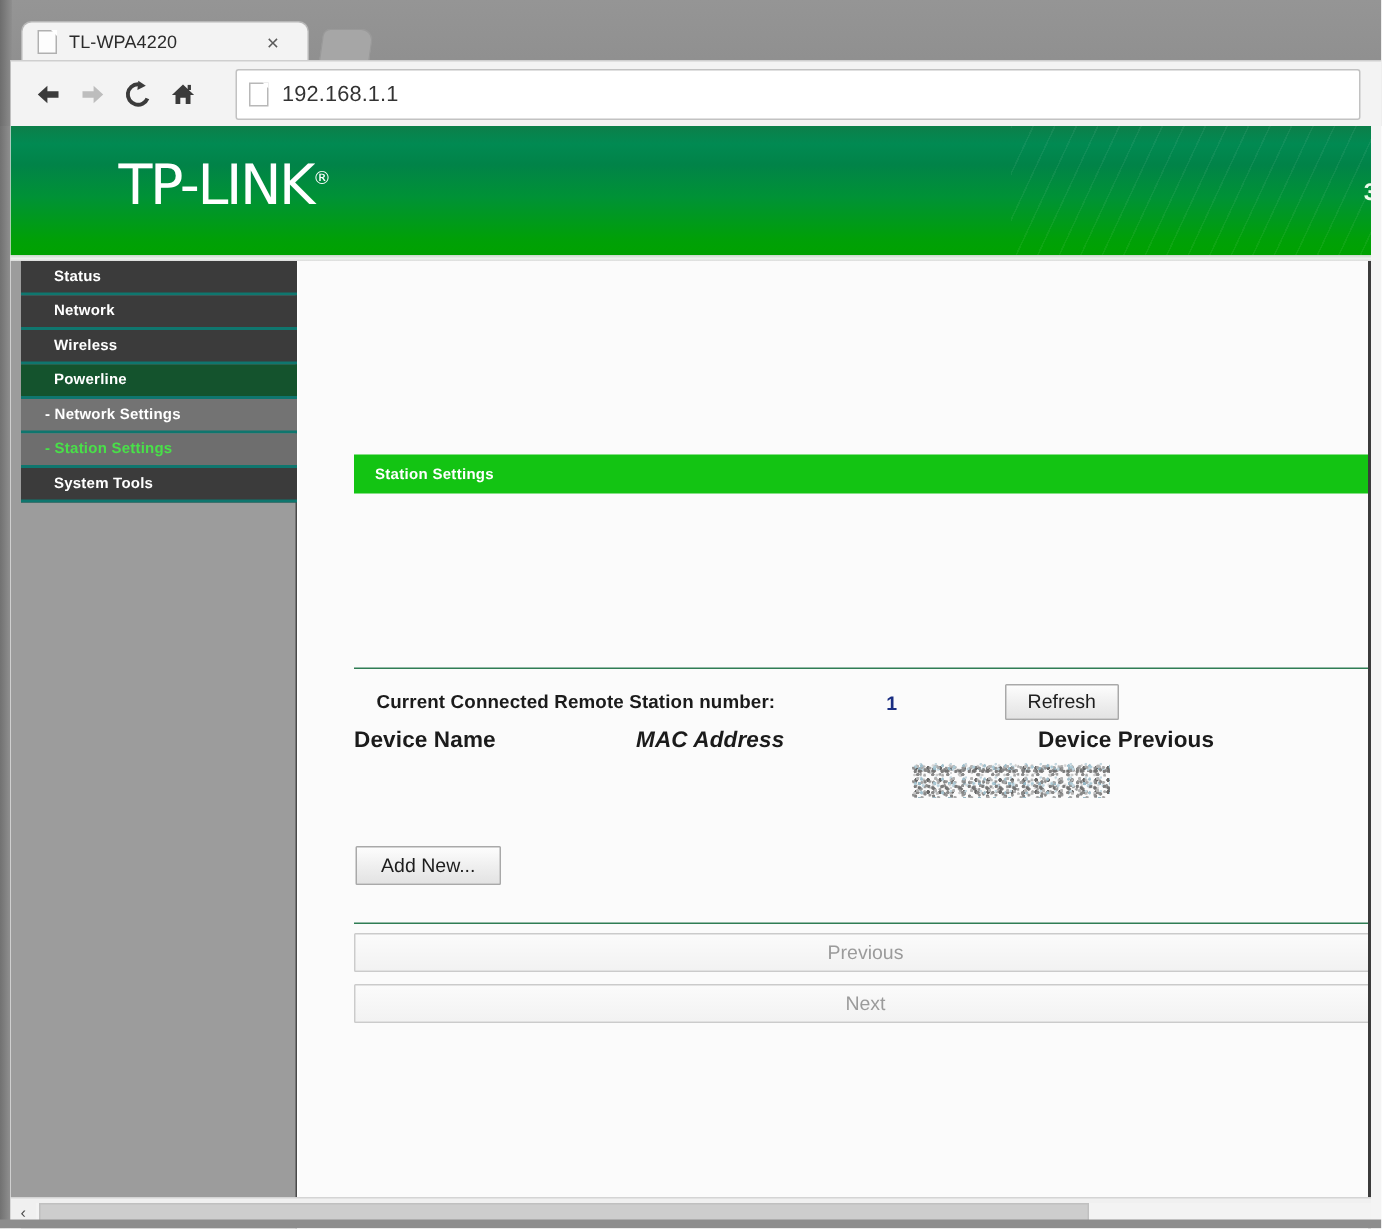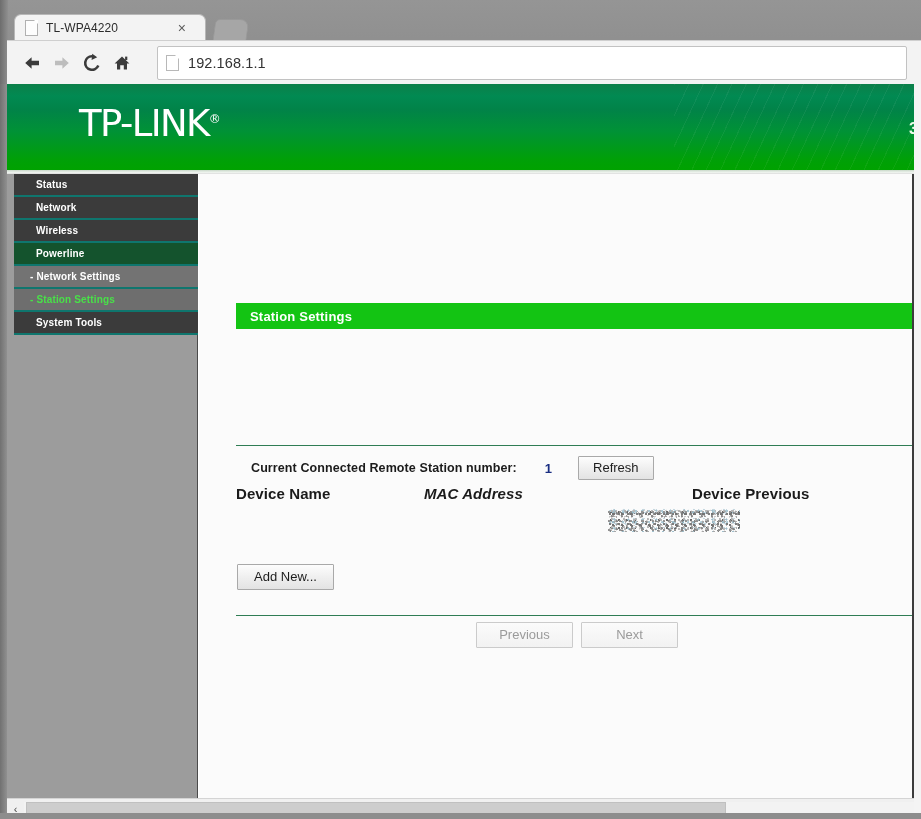--- a/index.html
+++ b/index.html
@@ -311,41 +311,42 @@
   .section-title {
     position: absolute;
     left: 37px; top: 129px;
     width: 682px; height: 26px;
     background: #13c413;
     display: flex;
     align-items: center;
     padding-left: 14px;
     box-sizing: border-box;
     color: #ffffff;
-    font-size: 13px;
+    font-size: 10px;
     font-weight: bold;
     letter-spacing: 0.2px;
   }
 
   .hr-green {
     position: absolute;
     left: 37px;
     width: 682px;
     height: 0;
     border-top: 1px solid #2f7d54;
   }
   .hr-top { top: 271px; }
   .hr-bottom { top: 441px; }
 
   .row-count {
     position: absolute;
     left: 52px; top: 282px;
     display: flex;
     align-items: center;
     white-space: nowrap;
+    gap: 46px;
   }
   .row-count .label {
     font-size: 12.5px;
     font-weight: bold;
     color: #1b1b1b;
     letter-spacing: 0.1px;
   }
   .row-count .value {
     font-size: 13px;
     font-weight: bold;
@@ -442,22 +443,23 @@
     min-width: 97px;
     text-align: center;
     padding: 4px 12px;
   }
 
   .pager {
     position: absolute;
     left: 37px; top: 448px;
     width: 682px;
     display: flex;
-    justify-content: center;
+    justify-content: flex-start;
     gap: 8px;
+    flex-direction: column;
   }
   .pager .btn {
     min-width: 97px;
     text-align: center;
     padding: 4px 12px;
   }
 
   
   .hscroll {
     position: absolute;

